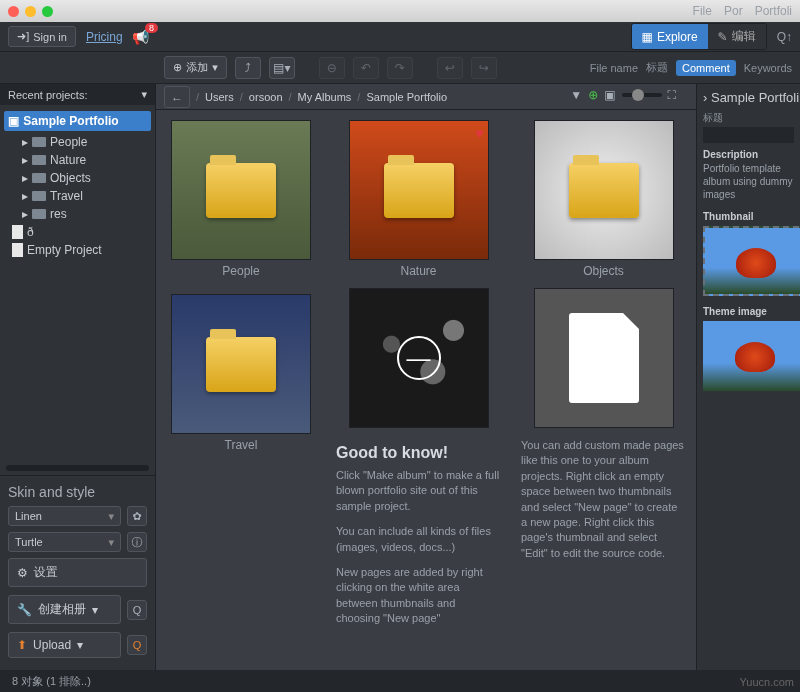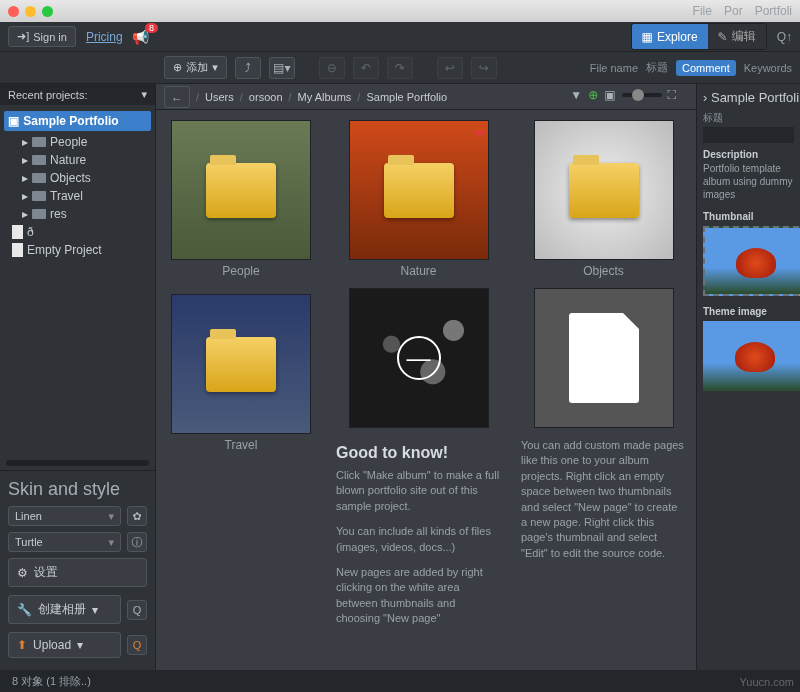--- a/index.html
+++ b/index.html
@@ -29,21 +29,21 @@
 .sidebar{width:156px;background:#2f3338;border-right:1px solid #1e2125;display:flex;flex-direction:column}
 .recent-hdr{background:#23262b;padding:4px 8px;font-size:11px;display:flex;align-items:flex-end;justify-content:space-between}
 .tree{padding:4px 0;flex:0 0 auto}
 .tree-item{display:flex;align-items:center;gap:4px;padding:2px 6px;font-size:12px;color:#c8ccd2;cursor:pointer}
 .tree-item.root{font-weight:bold;background:#3b7ec9;color:#fff;border-radius:2px;margin:2px 4px;padding:3px 4px}
 .tree-item.child{padding-left:22px}
 .folder-ico{width:14px;height:10px;background:#7d8792;border-radius:1px;display:inline-block}
 .file-ico{width:11px;height:14px;background:#e8e8e8;display:inline-block;margin-left:4px}
 .track{height:6px;background:#1e2125;margin:4px 6px;border-radius:3px}
 .skin-sec{border-top:1px solid #1e2125;padding:8px;margin-top:auto}
-.skin-title{font-size:18px;color:#a8adb5;margin-bottom:6px;font-weight:300}
+.skin-title{font-size:14px;color:#a8adb5;margin-bottom:6px;font-weight:300}
 .sel-row{display:flex;gap:6px;margin-bottom:6px;align-items:center}
 .select{flex:1;background:#3a3e44;border:1px solid #50555c;border-radius:3px;padding:3px 6px;font-size:11px;color:#c8ccd2;position:relative}
 .select::after{content:"▾";position:absolute;right:6px;color:#888}
 .circ-btn{width:20px;height:20px;border:1px solid #50555c;border-radius:3px;background:#3a3e44;display:flex;align-items:center;justify-content:center;color:#aab0b8;font-size:11px}
 .action-btn{background:#3a3e44;border:1px solid #50555c;border-radius:3px;padding:5px 8px;margin:4px 0;display:flex;align-items:center;gap:6px;font-size:12px;cursor:pointer}
 .statusbar{height:22px;background:#23262b;display:flex;align-items:center;padding:0 12px;font-size:11px;color:#9aa0a8}
 .pathbar{height:26px;background:#3a3e44;display:flex;align-items:center;padding:0 8px;gap:6px;border-bottom:1px solid #1e2125;font-size:11px}
 .path-seg{color:#c8ccd2}
 .path-sep{color:#6a7078}
 .content{flex:1;display:flex;flex-direction:column;min-width:0}

